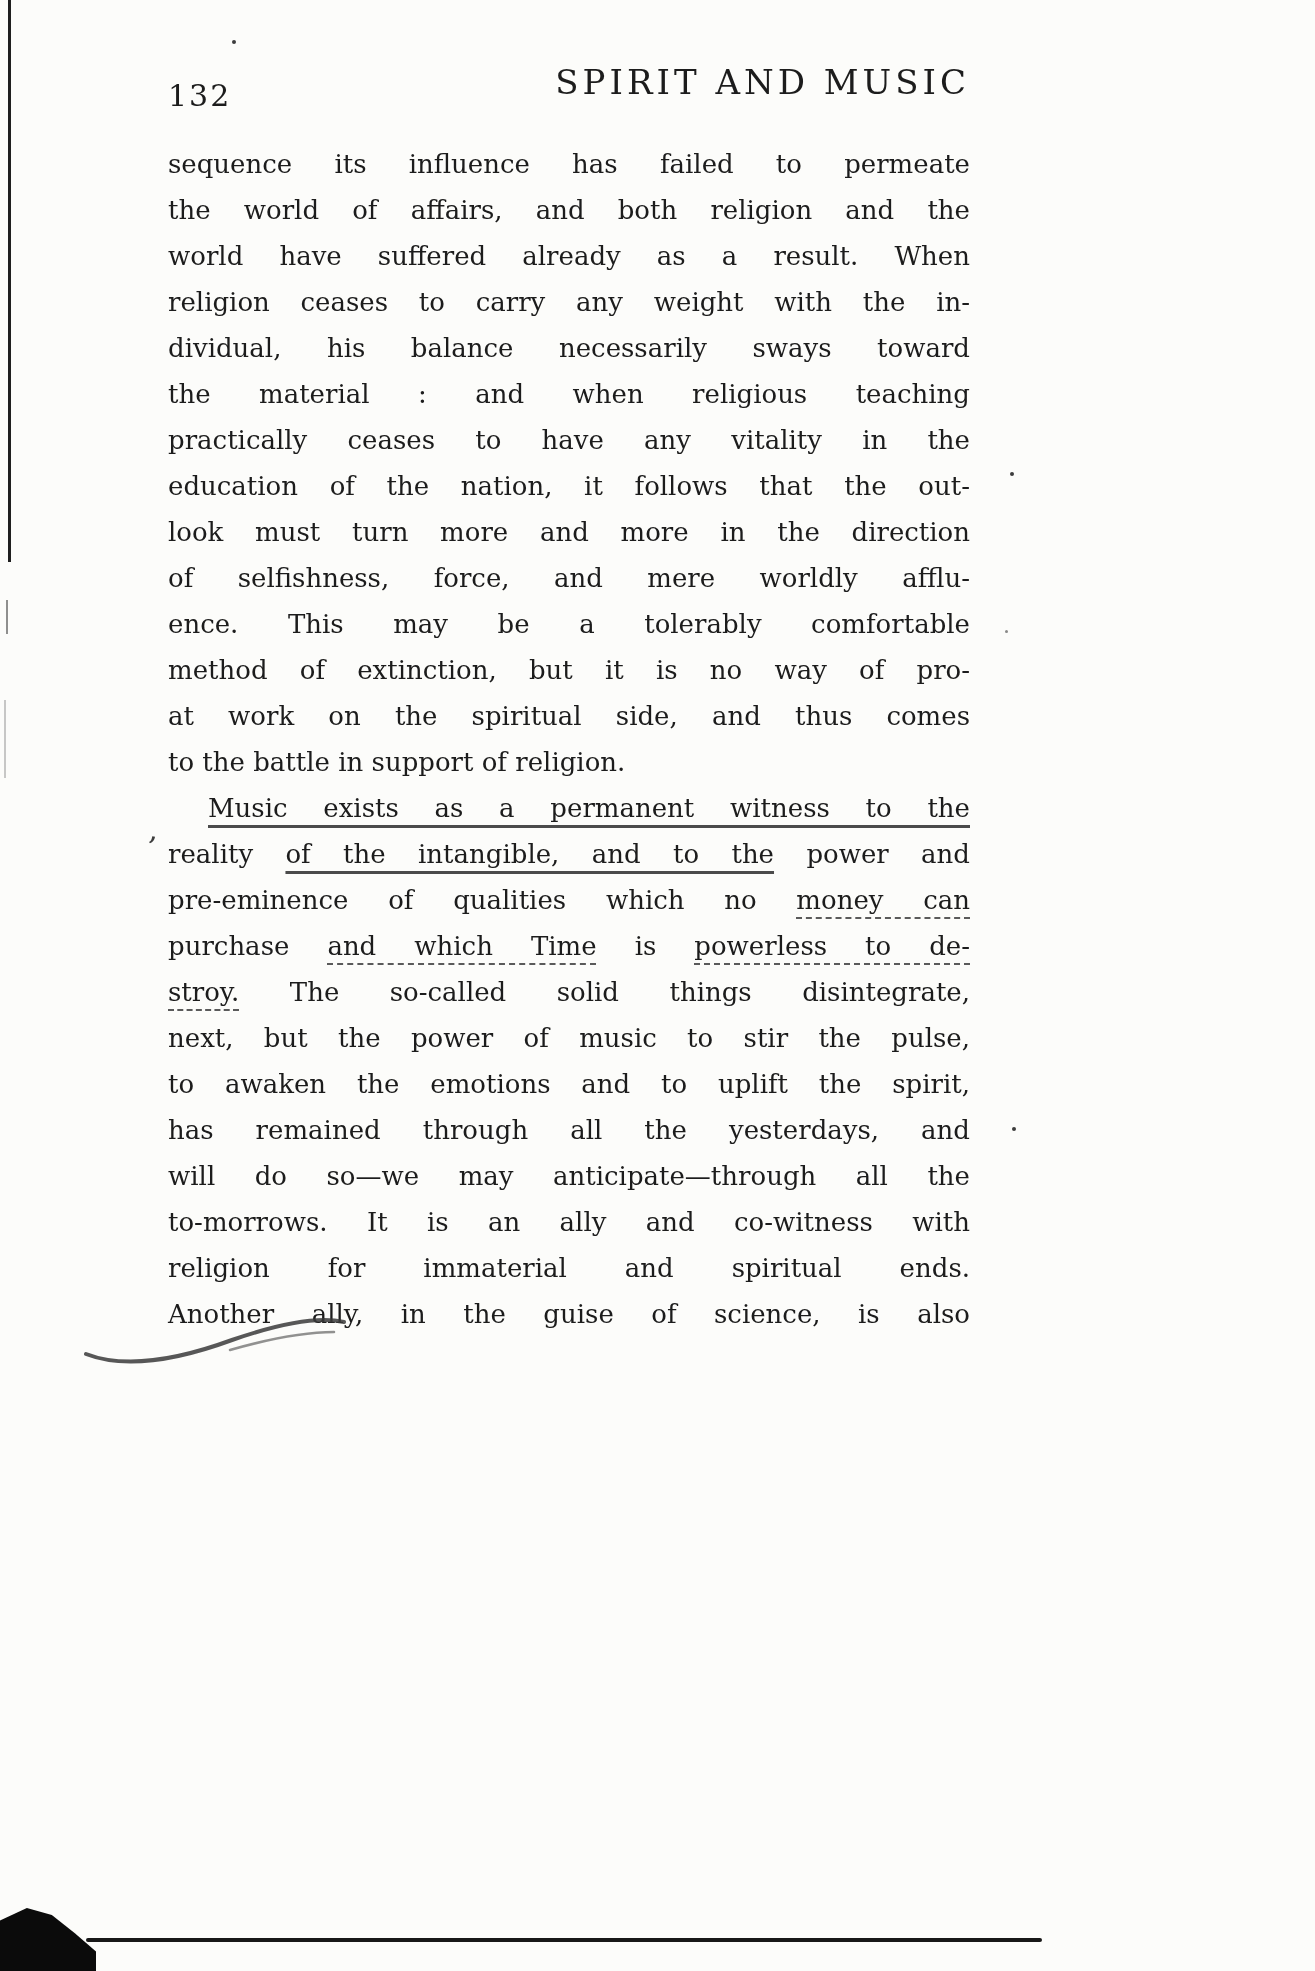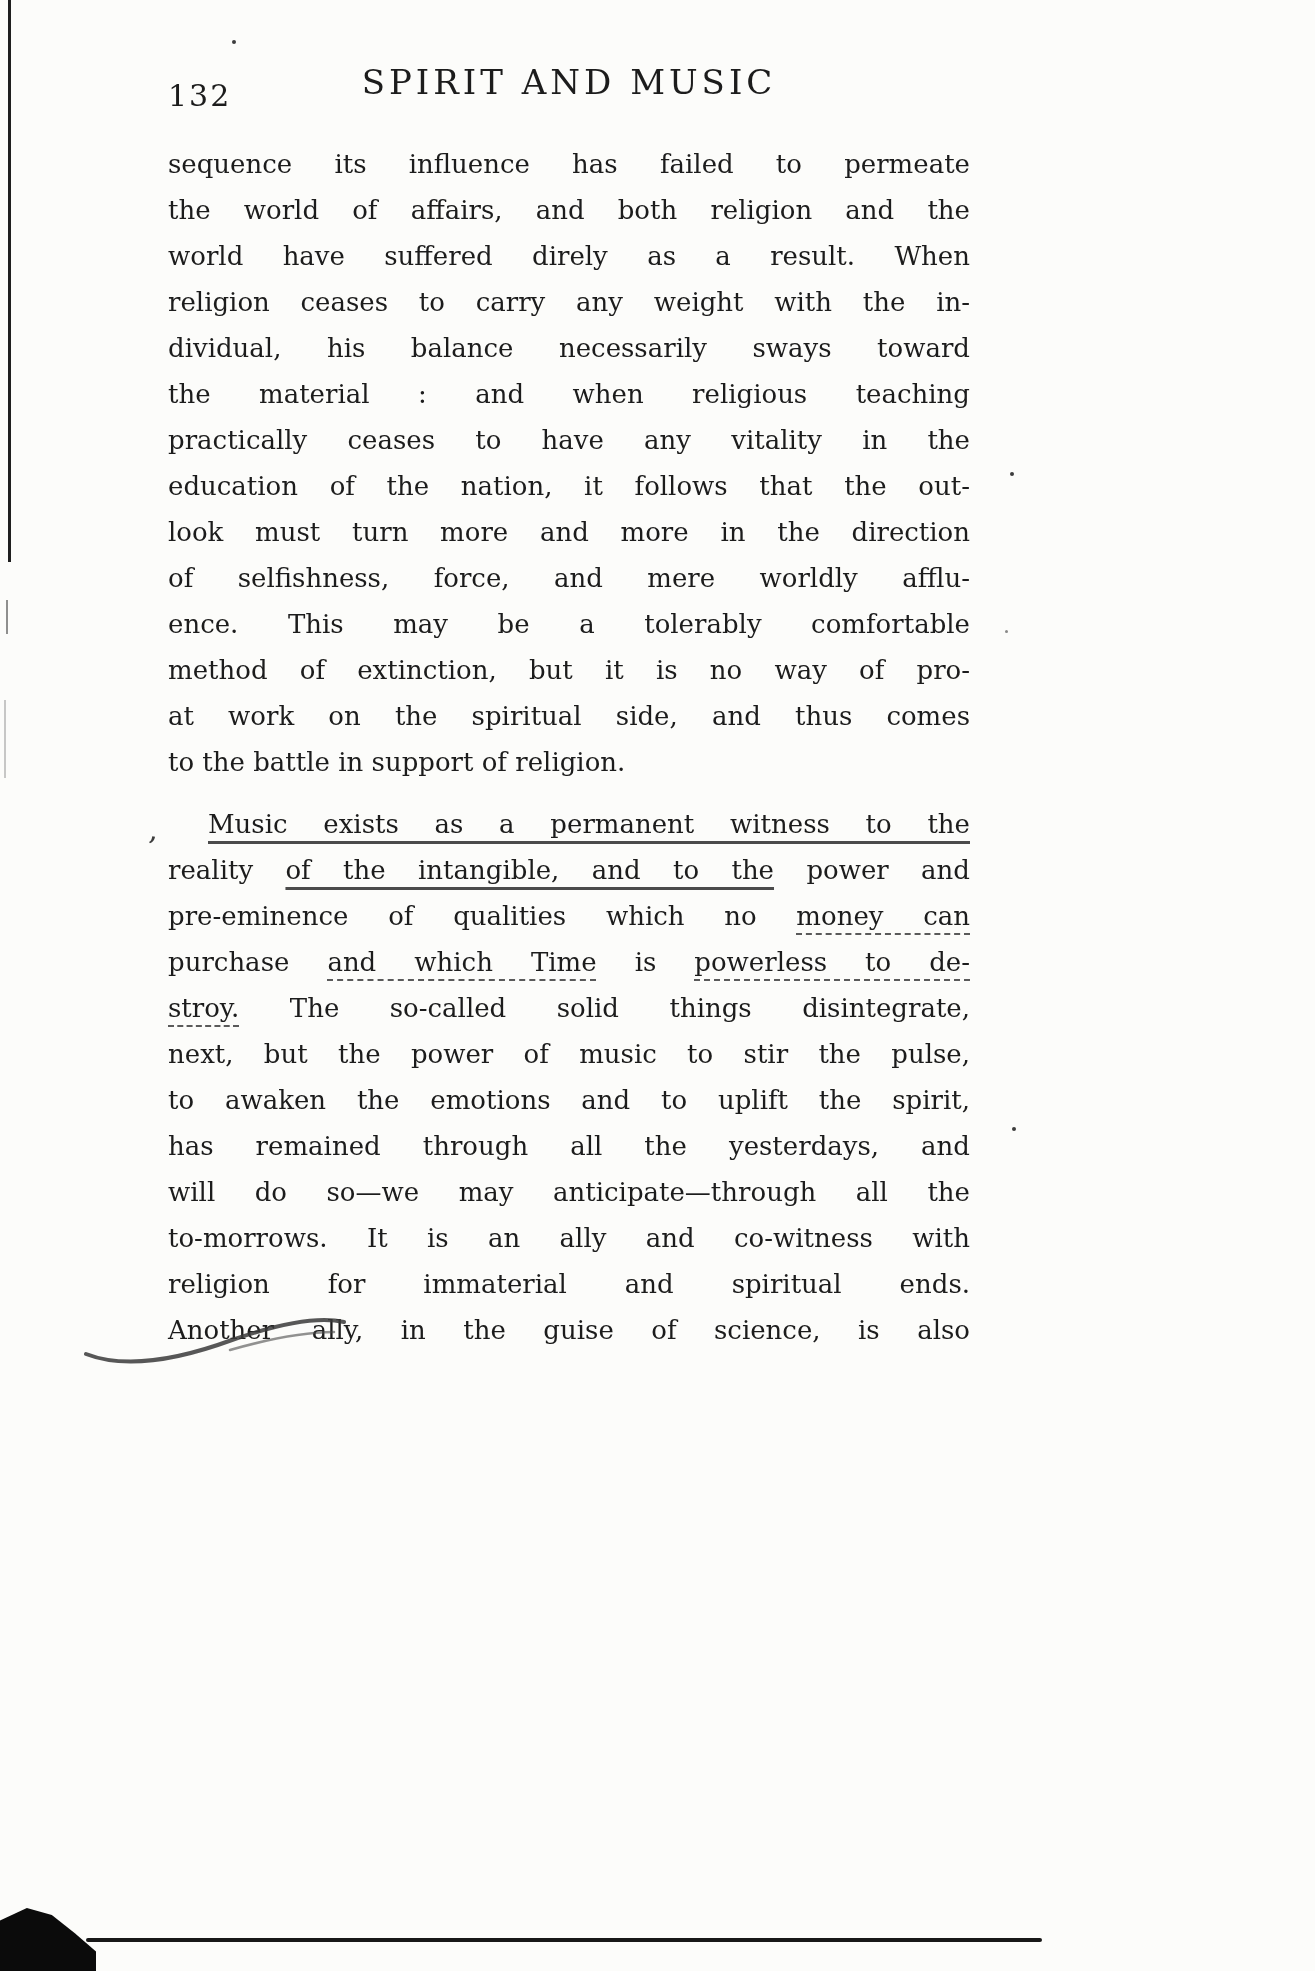--- a/index.html
+++ b/index.html
@@ -76,21 +76,21 @@
     height: 50px;
   }
   .pagenum {
     position: absolute;
     left: 0;
     top: 16px;
     font-size: 30px;
     letter-spacing: 2px;
   }
   .title {
-    text-align: center;
+    text-align: right;
     font-size: 34px;
     letter-spacing: 4px;
     white-space: nowrap;
   }
 
   
   .text-block {
     position: absolute;
     top: 141px;
     left: 168px;
@@ -100,21 +100,21 @@
   }
   .line {
     text-align: justify;
     text-align-last: justify;
     -moz-text-align-last: justify;
   }
   .line.left {
     text-align-last: left;
     -moz-text-align-last: left;
   }
-  .line.indent { text-indent: 40px; margin-top: 16px; }
+  .line.indent { text-indent: 40px; }
 
   
   .u-solid {
     text-decoration: underline;
     text-decoration-color: #4b4b4b;
     text-decoration-thickness: 2.5px;
     text-underline-offset: 8px;
   }
   .u-dashed {
     text-decoration: underline dashed;
@@ -152,21 +152,21 @@
   <div class="speck s4"></div>
 
   <div class="header">
     <span class="pagenum">132</span>
     <div class="title">SPIRIT AND MUSIC</div>
   </div>
 
   <div class="text-block">
       <div class="line"><span>sequence its influence has failed to permeate</span></div>
       <div class="line"><span>the world of affairs, and both religion and the</span></div>
-      <div class="line"><span>world have suffered direly as a result. When</span></div>
+      <div class="line"><span>world have suffered already as a result. When</span></div>
       <div class="line"><span>religion ceases to carry any weight with the in-</span></div>
       <div class="line"><span>dividual, his balance necessarily sways toward</span></div>
       <div class="line"><span>the material : and when religious teaching</span></div>
       <div class="line"><span>practically ceases to have any vitality in the</span></div>
       <div class="line"><span>education of the nation, it follows that the out-</span></div>
       <div class="line"><span>look must turn more and more in the direction</span></div>
       <div class="line"><span>of selfishness, force, and mere worldly afflu-</span></div>
       <div class="line"><span>ence. This may be a tolerably comfortable</span></div>
       <div class="line"><span>method of extinction, but it is no way of pro-</span></div>
       <div class="line"><span>at work on the spiritual side, and thus comes</span></div>

